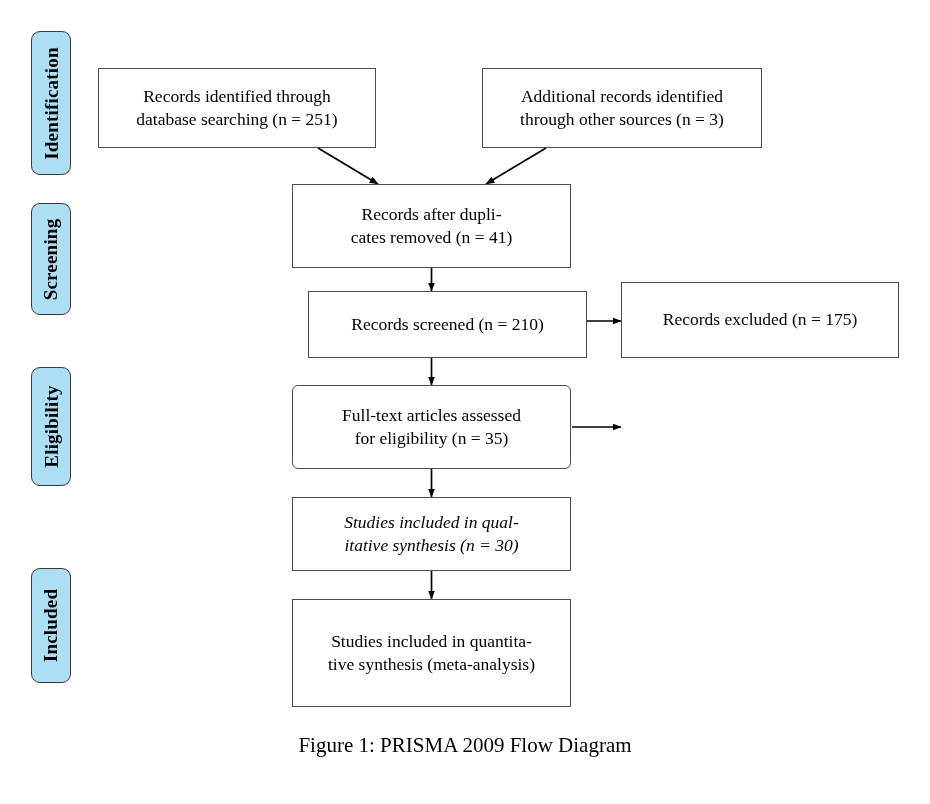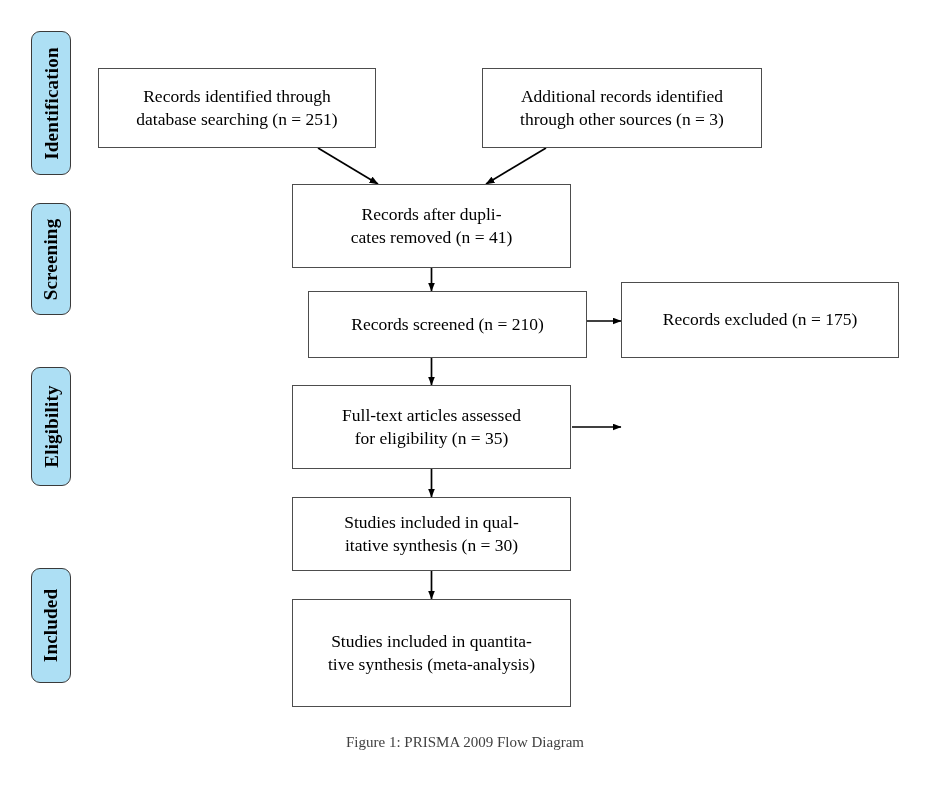--- a/index.html
+++ b/index.html
@@ -72,23 +72,23 @@
     height: 804px;
     pointer-events: none;
   }
   
   #caption {
     position: absolute;
     left: 0;
     top: 733px;
     width: 930px;
     text-align: center;
-    font-size: 15px;
+    font-size: 21px;
     line-height: 1.2;
-    color: #404040;
+    color: #000000;
   }
 </style>
 </head>
 <body>
 
 <div id="figure-root">
 
   <div class="stage-label" style="left:31px; top:31px; width:40px; height:144px;">
     <span class="stage-text">Identification</span>
   </div>
@@ -145,27 +145,27 @@
   </div>
 
   <div class="flow-box" style="left:292px; top:291px; width:279px; height:67px;margin-left:16px;">
     <span class="box-text">Records screened (n = 210)</span>
   </div>
 
   <div class="flow-box" style="left:621px; top:282px; width:278px; height:76px;">
     <span class="box-text">Records excluded (n = 175)</span>
   </div>
 
-  <div class="flow-box" style="left:292px; top:385px; width:279px; height:84px;">
+  <div class="flow-box" style="left:292px; top:385px; width:279px; height:84px;border-radius:6px;">
     <span class="box-text">Full-text articles assessed
 for eligibility (n = 35)</span>
   </div>
 
 
-  <div class="flow-box" style="left:292px; top:497px; width:279px; height:74px;">
+  <div class="flow-box" style="left:292px; top:497px; width:279px; height:74px;font-style:italic;">
     <span class="box-text">Studies included in qual-
 itative synthesis (n = 30)</span>
   </div>
 
   <div class="flow-box" style="left:292px; top:599px; width:279px; height:108px;">
     <span class="box-text">Studies included in quantita-
 tive synthesis (meta-analysis)</span>
   </div>
 
   <div id="caption">Figure 1: PRISMA 2009 Flow Diagram</div>

